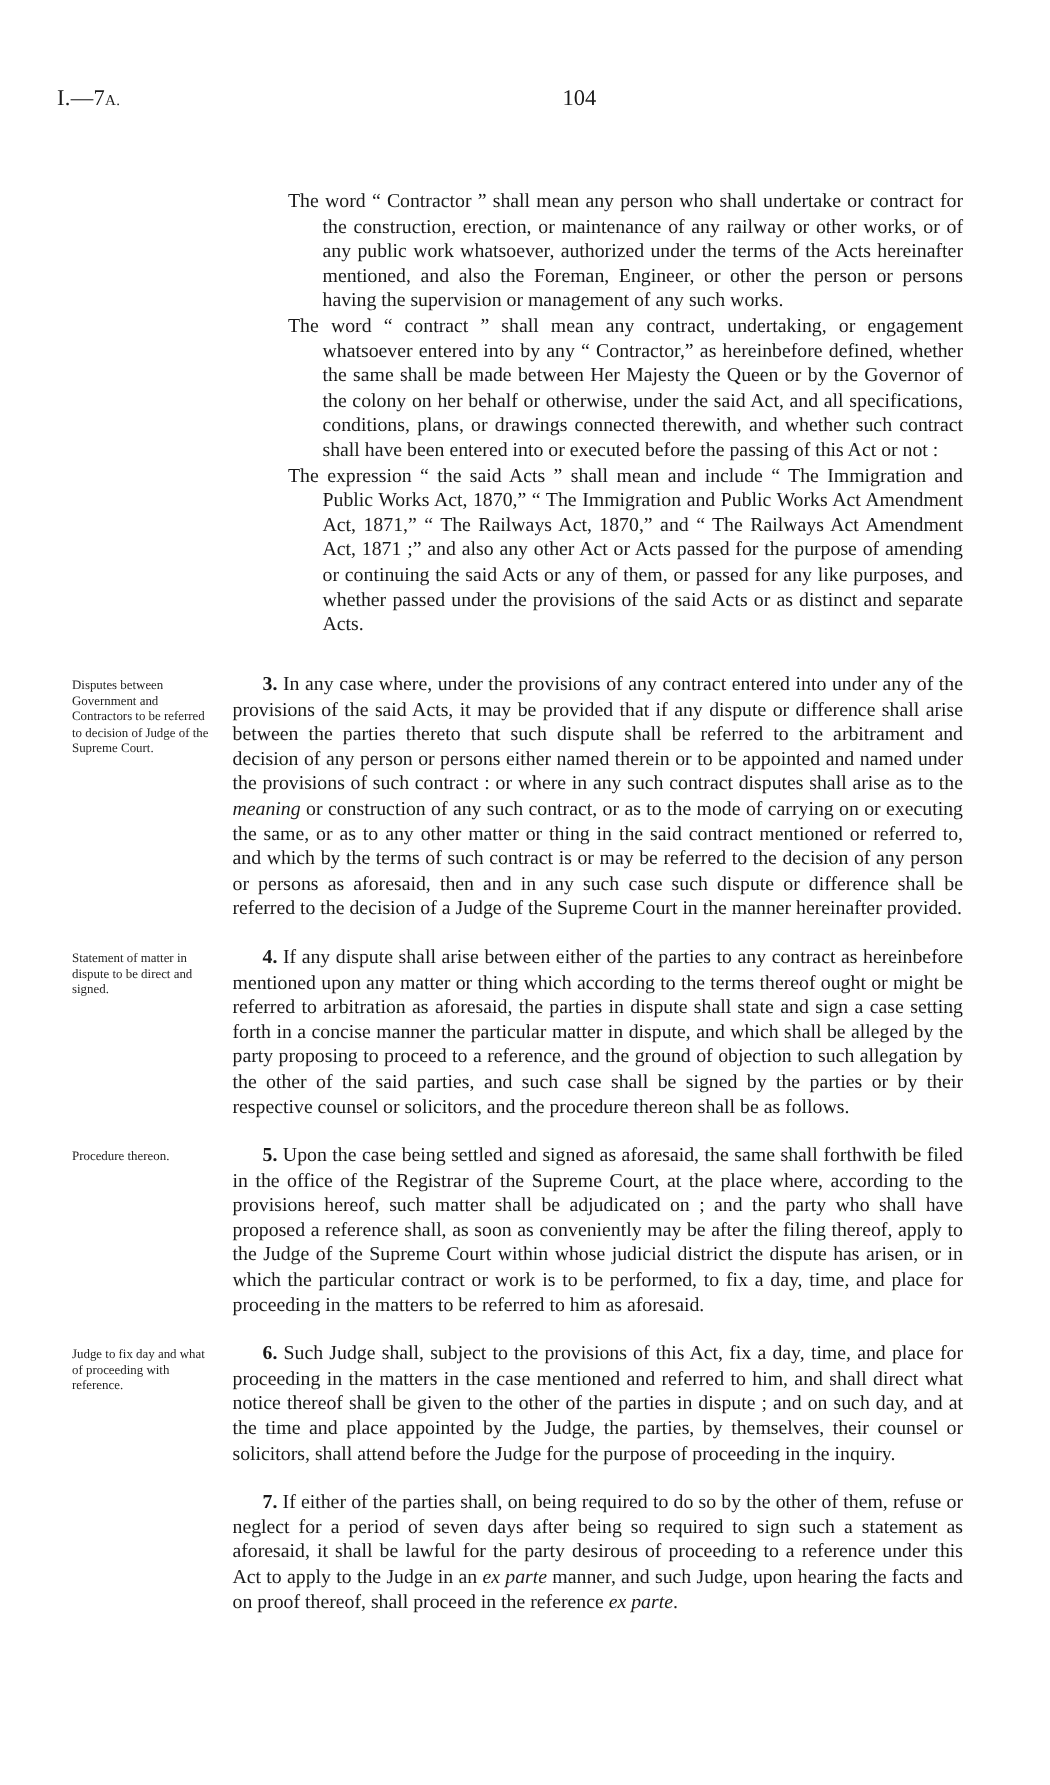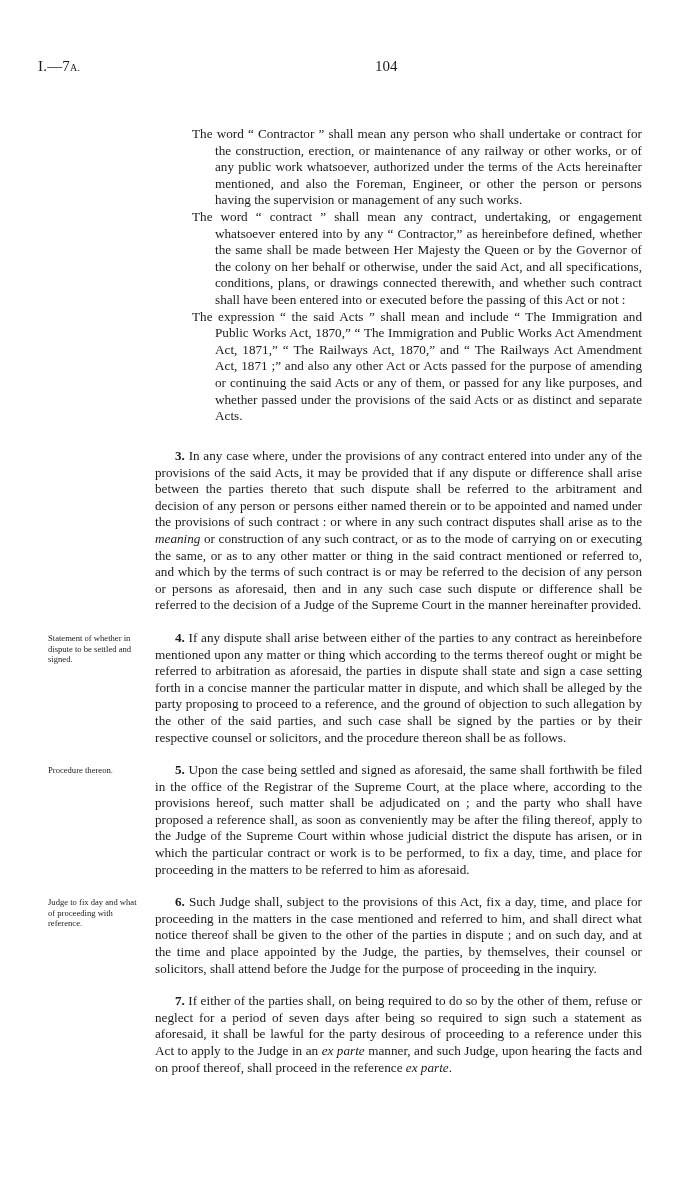--- a/index.html
+++ b/index.html
@@ -100,25 +100,26 @@
 
 <div class="definitions">
   <p class="definition">The word “ Contractor ” shall mean any person who shall undertake or contract for the construction, erection, or maintenance of any railway or other works, or of any public work whatsoever, authorized under the terms of the Acts hereinafter mentioned, and also the Foreman, Engineer, or other the person or persons having the supervision or management of any such works.</p>
   <p class="definition">The word “ contract ” shall mean any contract, undertaking, or engagement whatsoever entered into by any “ Contractor,” as hereinbefore defined, whether the same shall be made between Her Majesty the Queen or by the Governor of the colony on her behalf or otherwise, under the said Act, and all specifications, conditions, plans, or drawings connected therewith, and whether such contract shall have been entered into or executed before the passing of this Act or not :</p>
   <p class="definition">The expression “ the said Acts ” shall mean and include “ The Immigration and Public Works Act, 1870,” “ The Immigration and Public Works Act Amendment Act, 1871,” “ The Railways Act, 1870,” and “ The Railways Act Amendment Act, 1871 ;” and also any other Act or Acts passed for the purpose of amending or continuing the said Acts or any of them, or passed for any like purposes, and whether passed under the provisions of the said Acts or as distinct and separate Acts.</p>
 </div>
 
 <div class="sections">
 
   <div class="section">
+    <div class="marginal-note">Disputes between Government and Contractors to be referred to decision of Judge of the Supreme Court.</div>
     <p class="section-body"><span class="section-num">3.</span><span> In any case where, under the provisions of any contract entered into under any of the provisions of the said Acts, it may be provided that if any dispute or difference shall arise between the parties thereto that such dispute shall be referred to the arbitrament and decision of any person or persons either named therein or to be appointed and named under the provisions of such contract : or where in any such contract disputes shall arise as to the </span><span class="ital">meaning</span><span> or construction of any such contract, or as to the mode of carrying on or executing the same, or as to any other matter or thing in the said contract mentioned or referred to, and which by the terms of such contract is or may be referred to the decision of any person or persons as aforesaid, then and in any such case such dispute or difference shall be referred to the decision of a Judge of the Supreme Court in the manner hereinafter provided.</span></p>
   </div>
 
   <div class="section">
-    <div class="marginal-note">Statement of whether in dispute to be settled and signed.</div>
+    <div class="marginal-note">Statement of matter in dispute to be direct and signed.</div>
     <p class="section-body"><span class="section-num">4.</span><span> If any dispute shall arise between either of the parties to any contract as hereinbefore mentioned upon any matter or thing which according to the terms thereof ought or might be referred to arbitration as aforesaid, the parties in dispute shall state and sign a case setting forth in a concise manner the particular matter in dispute, and which shall be alleged by the party proposing to proceed to a reference, and the ground of objection to such allegation by the other of the said parties, and such case shall be signed by the parties or by their respective counsel or solicitors, and the procedure thereon shall be as follows.</span></p>
   </div>
 
   <div class="section">
     <div class="marginal-note">Procedure thereon.</div>
     <p class="section-body"><span class="section-num">5.</span><span> Upon the case being settled and signed as aforesaid, the same shall forthwith be filed in the office of the Registrar of the Supreme Court, at the place where, according to the provisions hereof, such matter shall be adjudicated on ; and the party who shall have proposed a reference shall, as soon as conveniently may be after the filing thereof, apply to the Judge of the Supreme Court within whose judicial district the dispute has arisen, or in which the particular contract or work is to be performed, to fix a day, time, and place for proceeding in the matters to be referred to him as aforesaid.</span></p>
   </div>
 
   <div class="section">
     <div class="marginal-note">Judge to fix day and what of proceeding with reference.</div>

